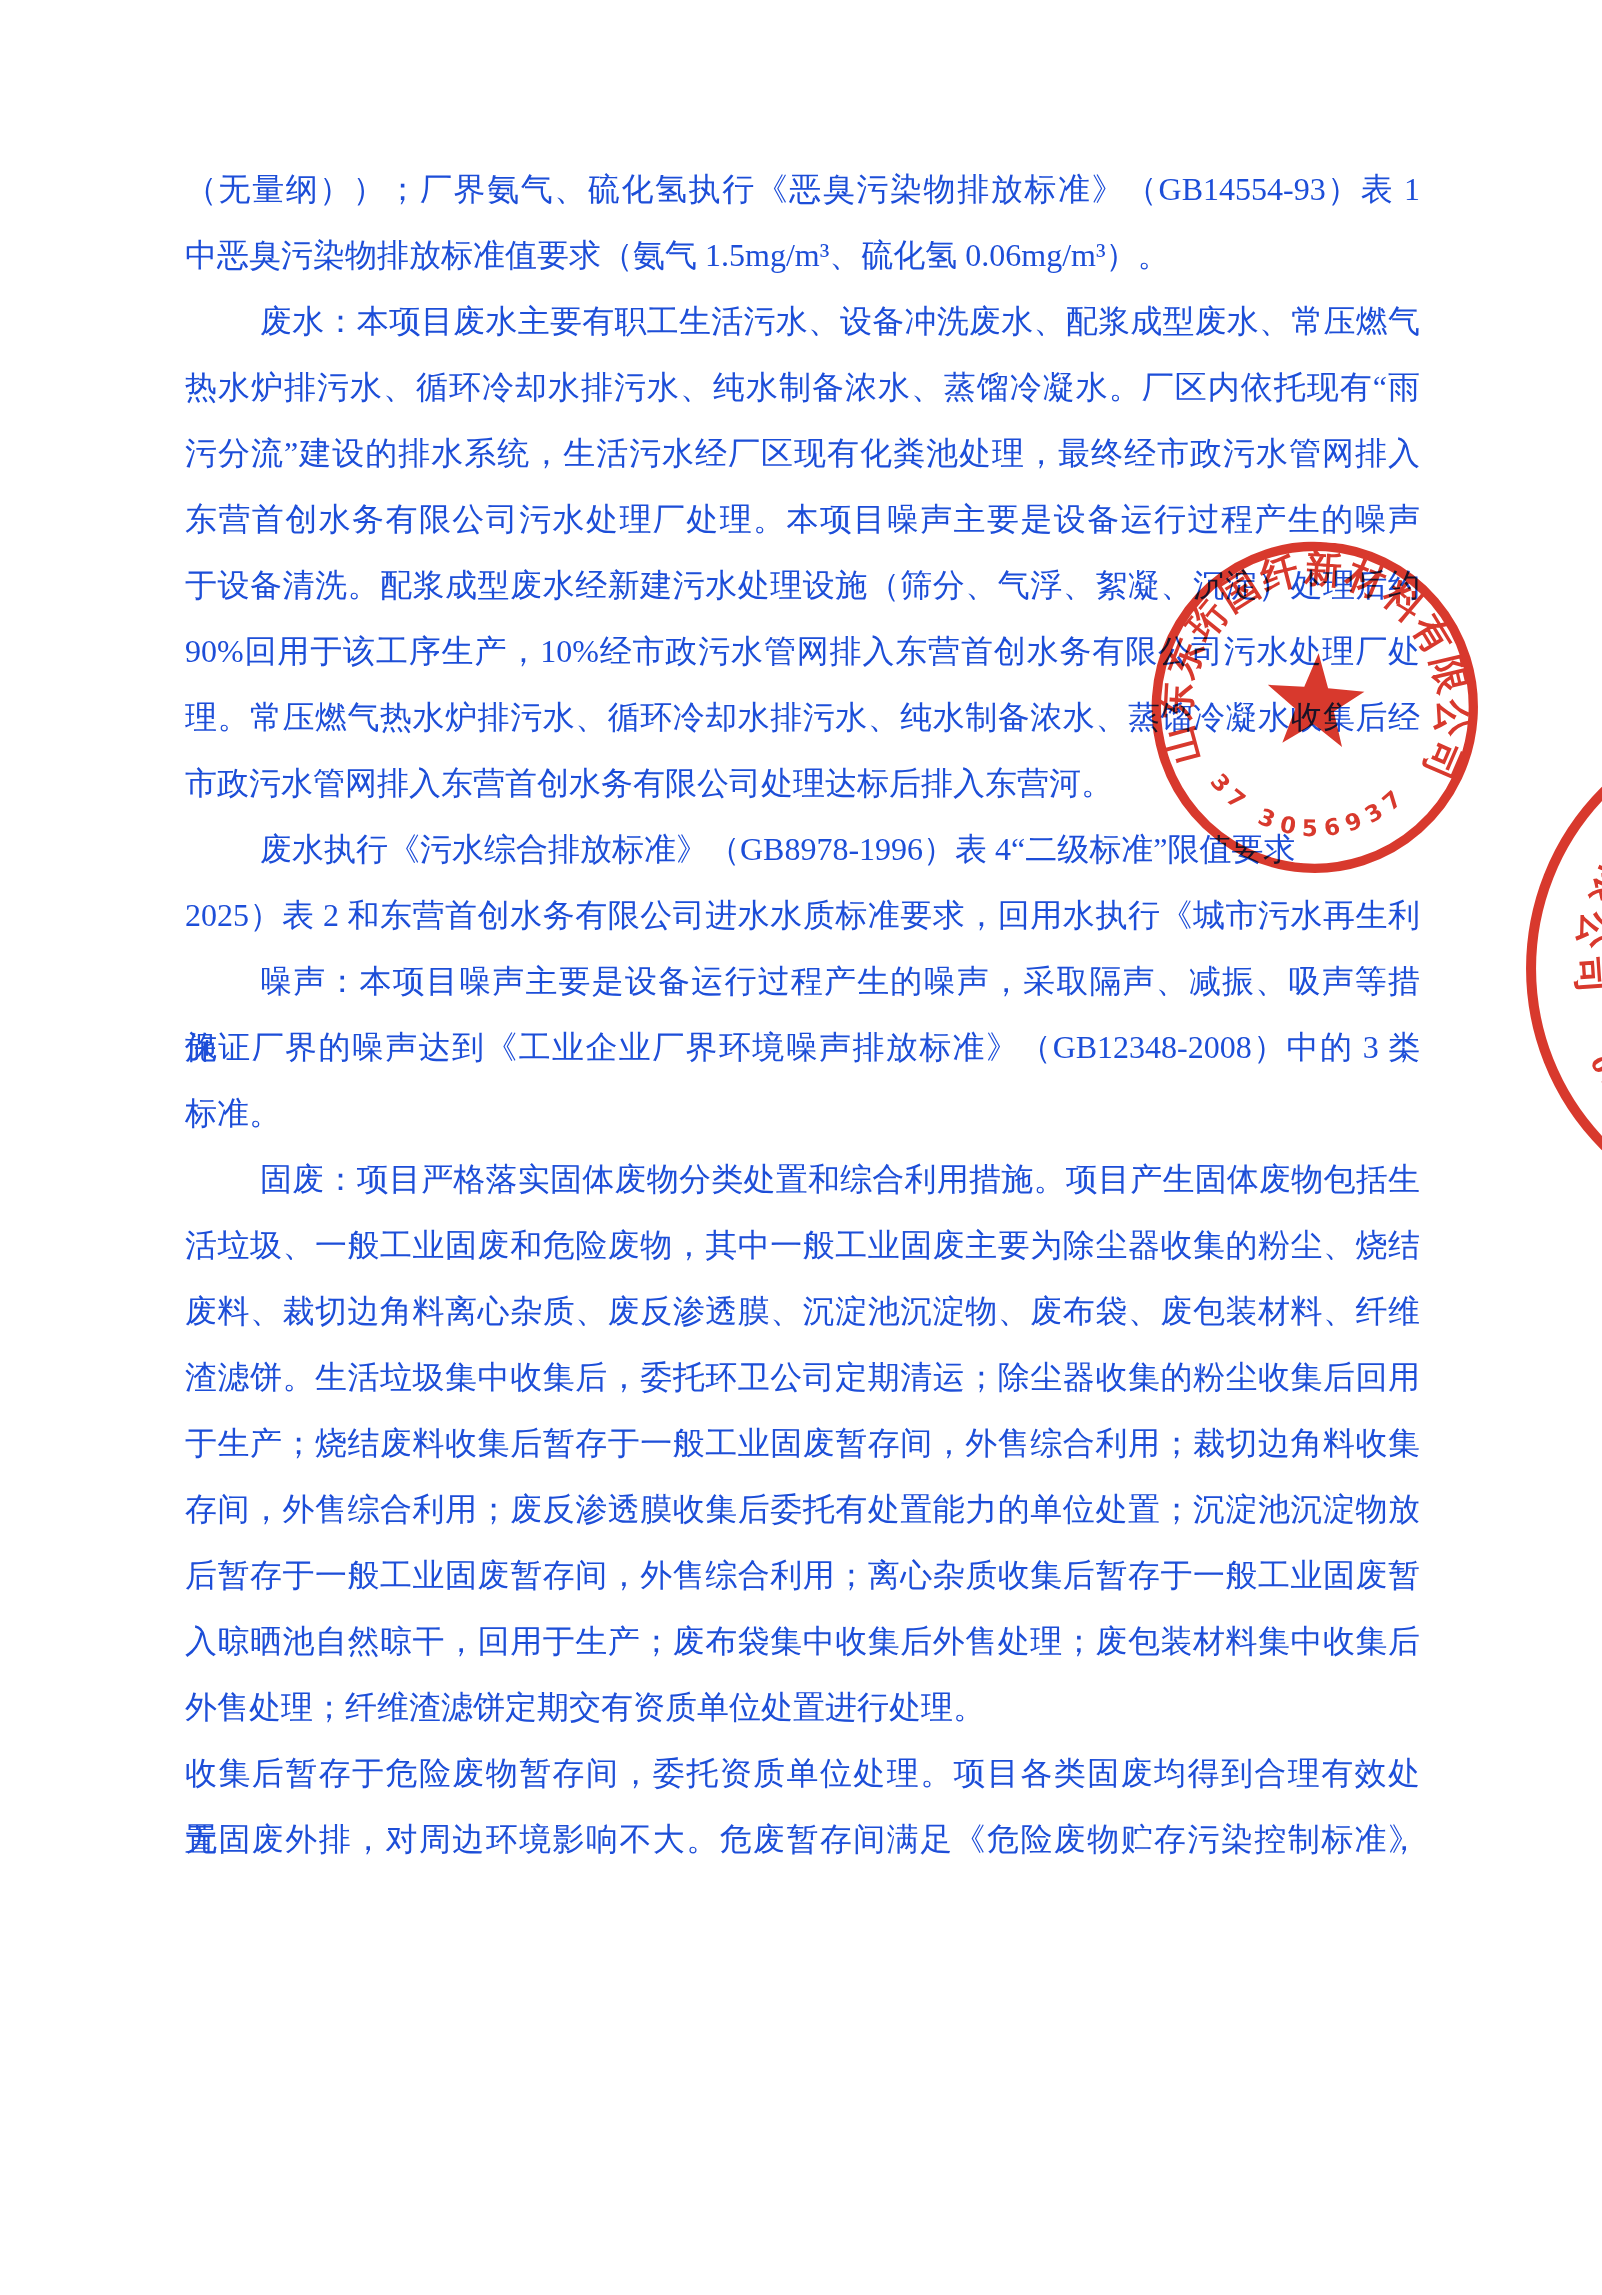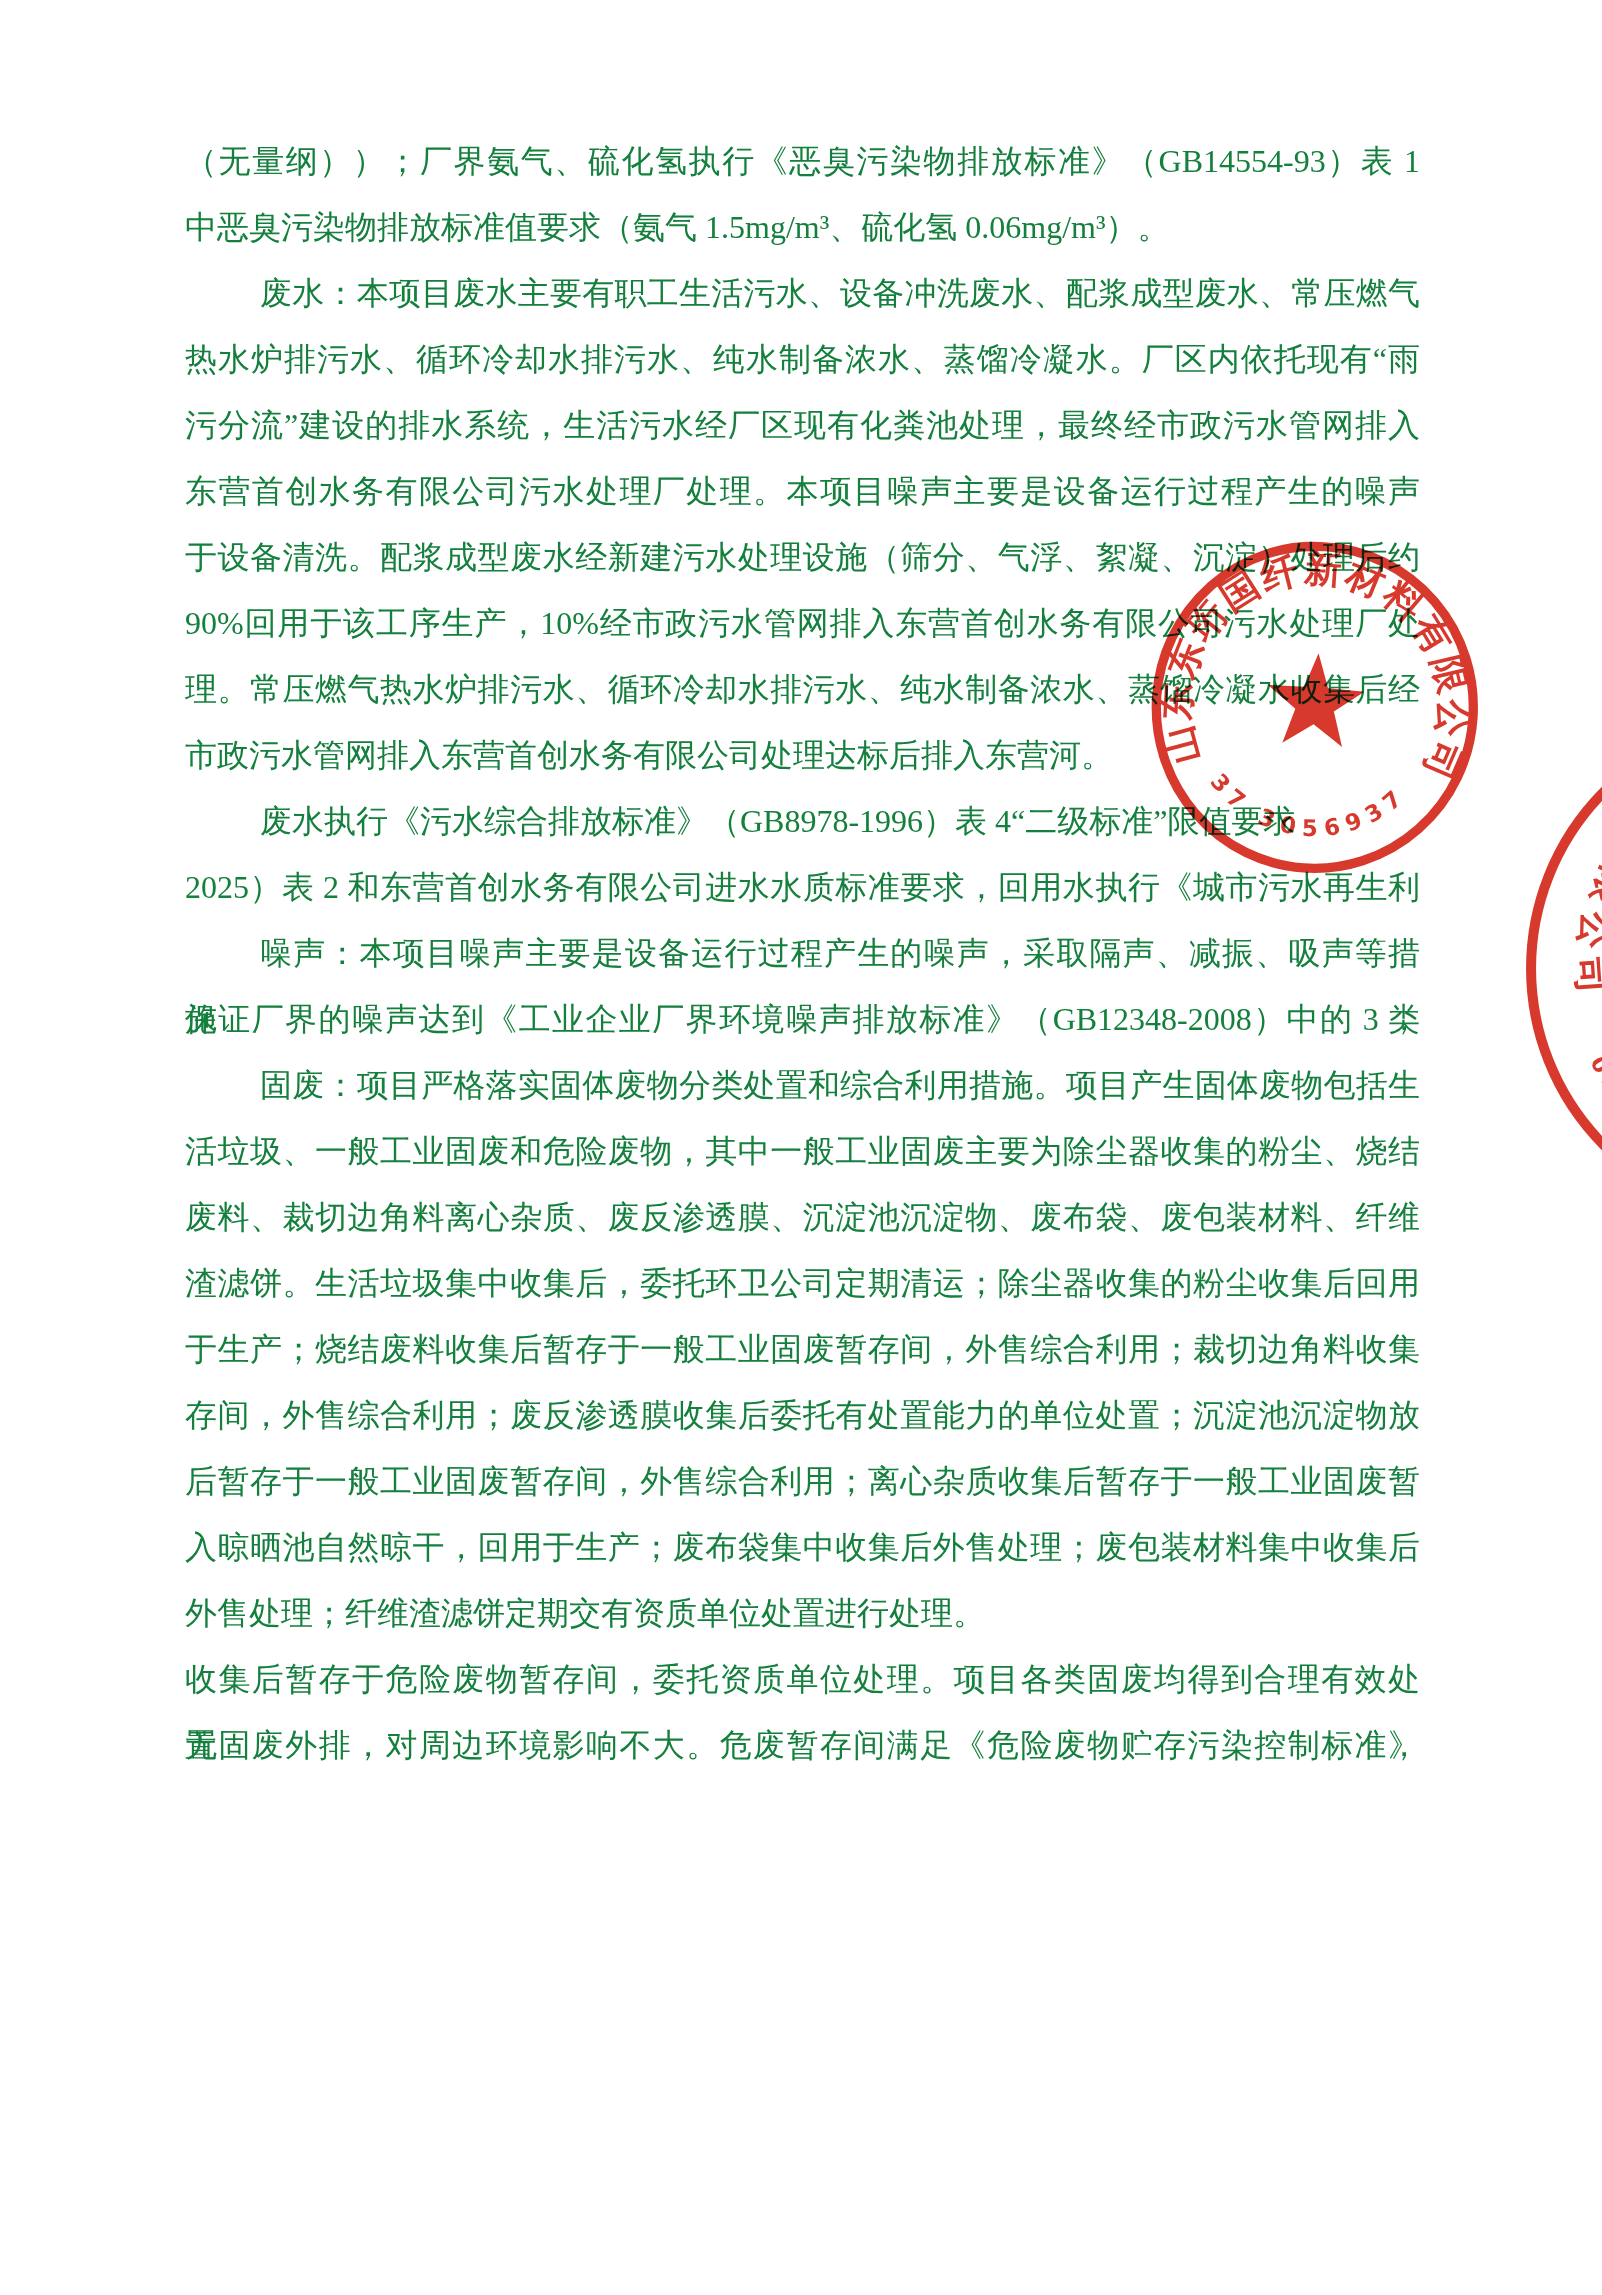--- a/index.html
+++ b/index.html
@@ -6,23 +6,23 @@
   body{
     width:1602px;height:2295px;
     background:#ffffff;
     overflow:hidden;
     position:relative;
     font-family:"Liberation Serif","DejaVu Serif",serif;
   }
   .page{position:absolute;inset:0;background:#ffffff;}
   #text-block{
     position:absolute;
-    left:185px;top:128px;
+    left:185px;top:156px;
     width:1235px;
-    color:#15803d;
+    color:#1d4ed8;
   }
   .line{
     font-size:32px;
     line-height:66px;
     height:66px;
     letter-spacing:0px;
     text-align:left;
     white-space:nowrap;
     font-weight:500;
   }
@@ -63,20 +63,21 @@
       <div class="line j">污分流”建设的排水系统，生活污水经厂区现有化粪池处理，最终经市政污水管网排入</div>
       <div class="line j">东营首创水务有限公司污水处理厂处理。本项目噪声主要是设备运行过程产生的噪声</div>
       <div class="line j">于设备清洗。配浆成型废水经新建污水处理设施（筛分、气浮、絮凝、沉淀）处理后约</div>
       <div class="line j">90%回用于该工序生产，10%经市政污水管网排入东营首创水务有限公司污水处理厂处</div>
       <div class="line j">理。常压燃气热水炉排污水、循环冷却水排污水、纯水制备浓水、蒸馏冷凝水收集后经</div>
       <div class="line">市政污水管网排入东营首创水务有限公司处理达标后排入东营河。</div>
       <div class="line i">废水执行《污水综合排放标准》（GB8978-1996）表 4“二级标准”限值要求</div>
       <div class="line j">2025）表 2 和东营首创水务有限公司进水水质标准要求，回用水执行《城市污水再生利</div>
       <div class="line i j">噪声：本项目噪声主要是设备运行过程产生的噪声，采取隔声、减振、吸声等措施，</div>
       <div class="line j">保证厂界的噪声达到《工业企业厂界环境噪声排放标准》（GB12348-2008）中的 3 类</div>
+      <div class="line">标准。</div>
       <div class="line i j">固废：项目严格落实固体废物分类处置和综合利用措施。项目产生固体废物包括生</div>
       <div class="line j">活垃圾、一般工业固废和危险废物，其中一般工业固废主要为除尘器收集的粉尘、烧结</div>
       <div class="line j">废料、裁切边角料离心杂质、废反渗透膜、沉淀池沉淀物、废布袋、废包装材料、纤维</div>
       <div class="line j">渣滤饼。生活垃圾集中收集后，委托环卫公司定期清运；除尘器收集的粉尘收集后回用</div>
       <div class="line j">于生产；烧结废料收集后暂存于一般工业固废暂存间，外售综合利用；裁切边角料收集</div>
       <div class="line j">存间，外售综合利用；废反渗透膜收集后委托有处置能力的单位处置；沉淀池沉淀物放</div>
       <div class="line j">后暂存于一般工业固废暂存间，外售综合利用；离心杂质收集后暂存于一般工业固废暂</div>
       <div class="line j">入晾晒池自然晾干，回用于生产；废布袋集中收集后外售处理；废包装材料集中收集后</div>
       <div class="line">外售处理；纤维渣滤饼定期交有资质单位处置进行处理。</div>
       <div class="line j">收集后暂存于危险废物暂存间，委托资质单位处理。项目各类固废均得到合理有效处置，</div>

